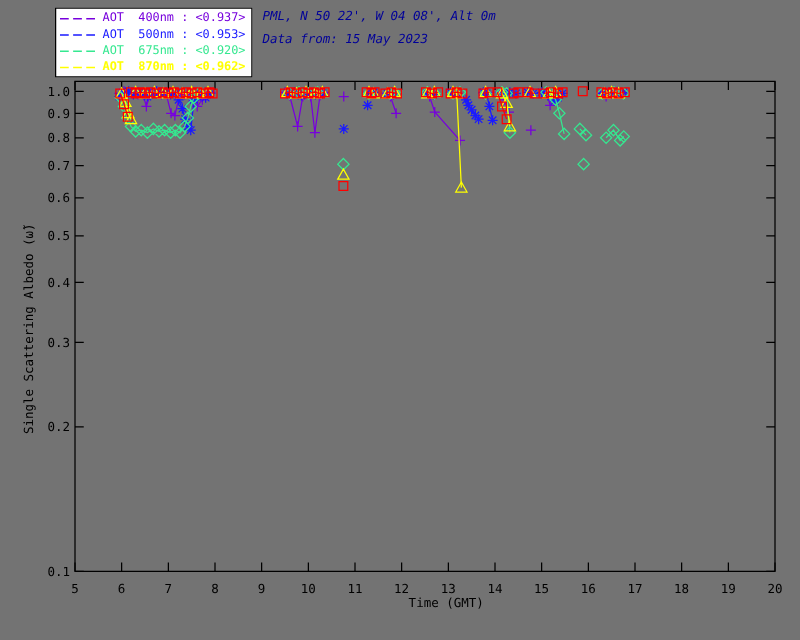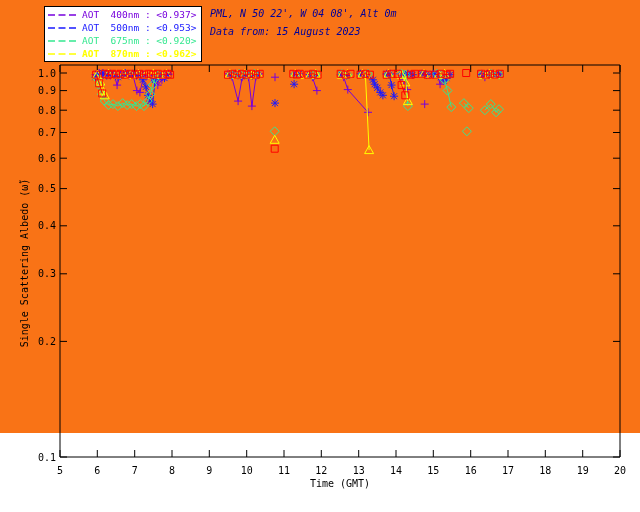--- a/index.html
+++ b/index.html
@@ -1,28 +1,28 @@
 <!DOCTYPE html>
 <html><head>
 <meta charset="utf-8">
 <style>
   html,body{margin:0;padding:0;}
   body{width:640px;height:512px;background:#ffffff;overflow:hidden;
        font-family:"DejaVu Sans Mono", monospace;}
-  #screen{position:relative;width:640px;height:433px;background:#f97316;}
+  #screen{position:relative;width:640px;height:512px;background:#737373;}
   #legend-box{position:absolute;left:44px;top:6px;width:158px;height:56px;
       border:1px solid #000;background:#fff;display:flex;flex-direction:column;
       justify-content:space-around;padding:1px 0 1px 3px;box-sizing:border-box;z-index:3;}
   .legend-row{display:flex;align-items:center;height:10px;line-height:10px;}
   .legend-row svg{flex:0 0 30px;margin-right:4px;}
   .legend-row span{font-size:9.5px;white-space:pre;letter-spacing:0px;}
   #header-block{position:absolute;left:210px;top:5px;z-index:3;}
   #header-line1,#header-line2{font-size:10px;line-height:18px;white-space:pre;font-style:italic;}
   #plot-wrap{position:absolute;left:0;top:0;width:640px;height:512px;}
-  #x-axis-title{position:absolute;left:340px;top:483px;transform:translate(-50%,-50%);
+  #x-axis-title{position:absolute;left:357px;top:483px;transform:translate(-50%,-50%);
       font-size:10px;white-space:nowrap;}
   #y-axis-title{position:absolute;left:24px;top:263px;transform:translate(-50%,-50%) rotate(-90deg);
       font-size:10px;white-space:nowrap;}
 </style>
 </head>
 <body>
 
 <div id="screen">
 
   <div id="legend-box">
@@ -48,21 +48,21 @@
       <div class="legend-row">
         <svg width="30" height="6">
           <line x1="0" y1="3" x2="30" y2="3" stroke="#ffff00" stroke-width="1.3" stroke-dasharray="7 3.5"></line>
         </svg>
         <span style="color: rgb(255, 255, 0); font-weight: bold;">AOT  870nm : &lt;0.962&gt;</span>
       </div>
     </div>
 
   <div id="header-block" style="color: rgb(0, 0, 153);">
     <div id="header-line1">PML, N 50 22', W 04 08', Alt 0m</div>
-    <div id="header-line2">Data from: 15 August 2023</div>
+    <div id="header-line2">Data from: 15 May 2023</div>
   </div>
 
   <div id="plot-wrap"><svg width="640" height="512" viewBox="0 0 640 512" style="font-family:'DejaVu Sans Mono',monospace">
         <path d="M60 65H620V457H60Z" fill="none" stroke="#000000" stroke-width="1"></path>
         <path d="M60 457v-7M60 65v7M97.3 457v-7M97.3 65v7M134.7 457v-7M134.7 65v7M172 457v-7M172 65v7M209.3 457v-7M209.3 65v7M246.7 457v-7M246.7 65v7M284 457v-7M284 65v7M321.3 457v-7M321.3 65v7M358.7 457v-7M358.7 65v7M396 457v-7M396 65v7M433.3 457v-7M433.3 65v7M470.7 457v-7M470.7 65v7M508 457v-7M508 65v7M545.3 457v-7M545.3 65v7M582.7 457v-7M582.7 65v7M620 457v-7M620 65v7M60 73h7M620 73h-7M60 90.6h7M620 90.6h-7M60 110.2h7M620 110.2h-7M60 132.5h7M620 132.5h-7M60 158.2h7M620 158.2h-7M60 188.6h7M620 188.6h-7M60 225.8h7M620 225.8h-7M60 273.8h7M620 273.8h-7M60 341.4h7M620 341.4h-7M60 457h7M620 457h-7" stroke="#000000" stroke-width="1" fill="none"></path>
         <text x="60" y="474" text-anchor="middle" font-size="10" fill="#000">5</text>
         <text x="97.3" y="474" text-anchor="middle" font-size="10" fill="#000">6</text>
         <text x="134.7" y="474" text-anchor="middle" font-size="10" fill="#000">7</text>
         <text x="172" y="474" text-anchor="middle" font-size="10" fill="#000">8</text>
         <text x="209.3" y="474" text-anchor="middle" font-size="10" fill="#000">9</text>

